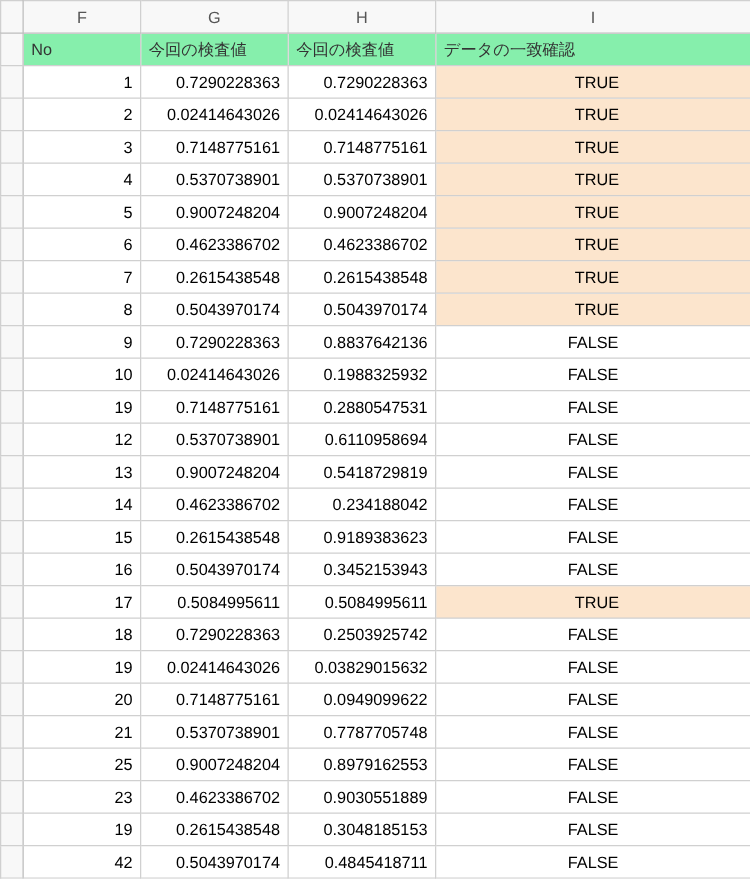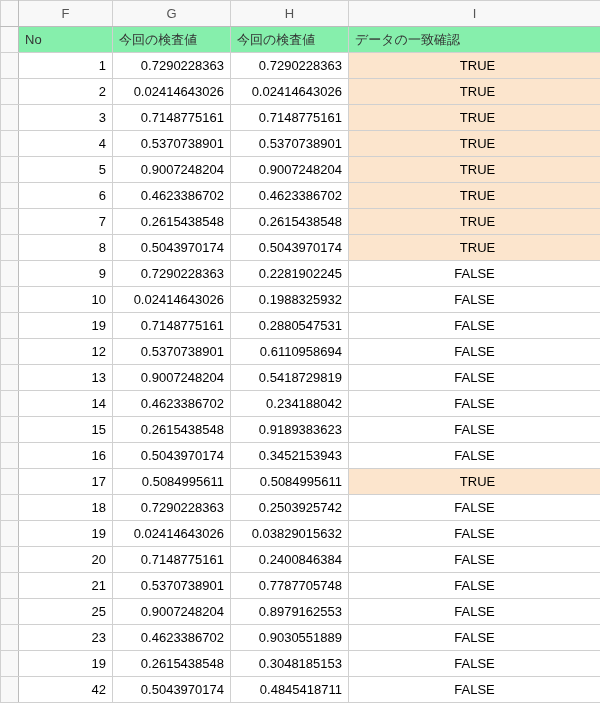--- a/index.html
+++ b/index.html
@@ -128,21 +128,21 @@
         <td class="rowhdr"></td>
         <td class="num">8</td>
         <td class="num">0.5043970174</td>
         <td class="num">0.5043970174</td>
         <td class="center true-cell">TRUE</td>
       </tr>
       <tr>
         <td class="rowhdr"></td>
         <td class="num">9</td>
         <td class="num">0.7290228363</td>
-        <td class="num">0.2281902245</td>
+        <td class="num">0.8837642136</td>
         <td class="center">FALSE</td>
       </tr>
       <tr>
         <td class="rowhdr"></td>
         <td class="num">10</td>
         <td class="num">0.02414643026</td>
         <td class="num">0.1988325932</td>
         <td class="center">FALSE</td>
       </tr>
       <tr>
@@ -205,21 +205,21 @@
         <td class="rowhdr"></td>
         <td class="num">19</td>
         <td class="num">0.02414643026</td>
         <td class="num">0.03829015632</td>
         <td class="center">FALSE</td>
       </tr>
       <tr>
         <td class="rowhdr"></td>
         <td class="num">20</td>
         <td class="num">0.7148775161</td>
-        <td class="num">0.2400846384</td>
+        <td class="num">0.0949099622</td>
         <td class="center">FALSE</td>
       </tr>
       <tr>
         <td class="rowhdr"></td>
         <td class="num">21</td>
         <td class="num">0.5370738901</td>
         <td class="num">0.7787705748</td>
         <td class="center">FALSE</td>
       </tr>
       <tr>

